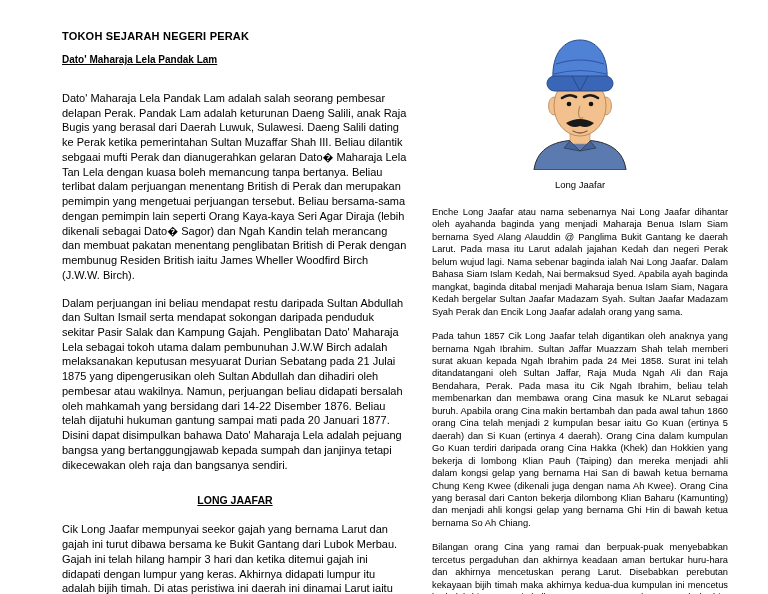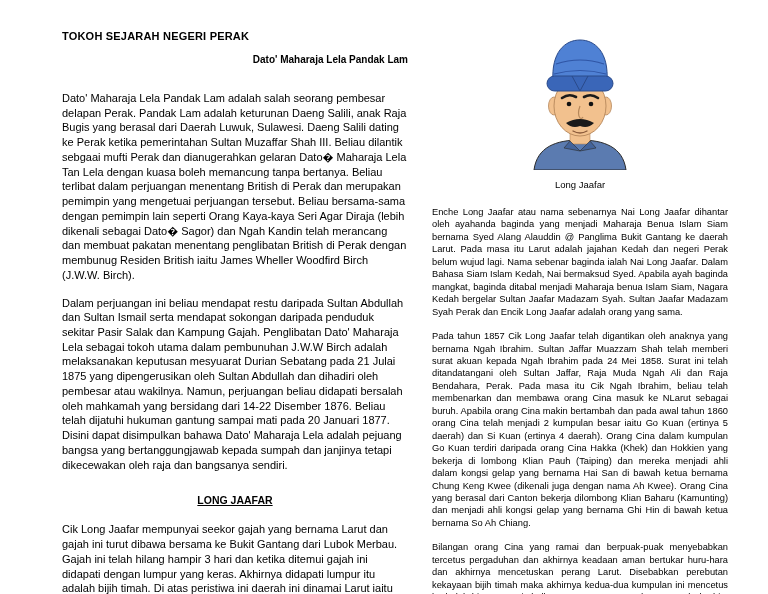--- a/index.html
+++ b/index.html
@@ -32,22 +32,22 @@
   }
   .doc-title {
     font-size: 11px;
     font-weight: bold;
     margin: 0 0 12px 0;
     letter-spacing: 0.2px;
   }
   .doc-subtitle {
     font-size: 10px;
     font-weight: bold;
+    text-decoration: underline;
     margin: 0 0 26px 0;
-    text-align: right;
   }
   p.body-text {
     font-size: 11px;
     line-height: 1.34;
     margin: 0 0 13px 0;
   }
   .col-right p.body-text {
     font-size: 9.3px;
     text-align: justify;
     margin: 0 0 12px 0;

